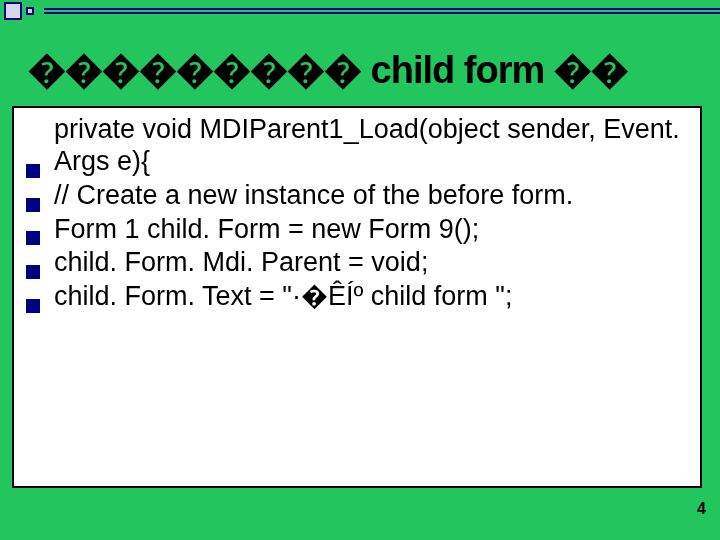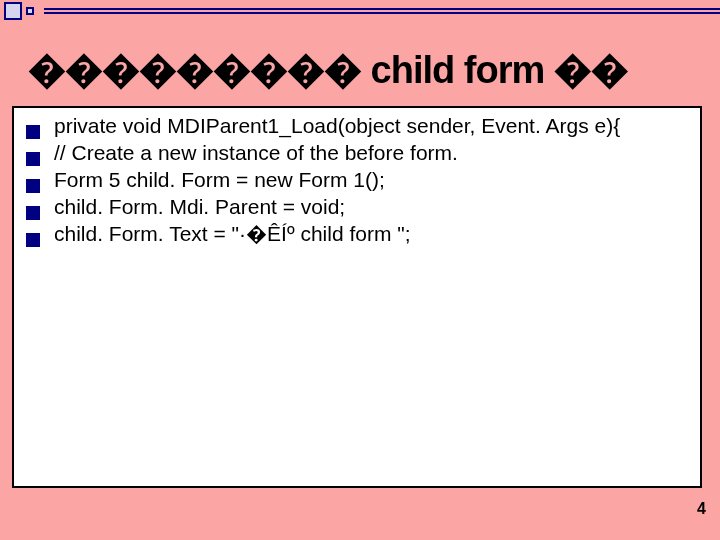--- a/index.html
+++ b/index.html
@@ -3,21 +3,21 @@
 <meta charset="utf-8">
 <style>
   * { box-sizing: border-box; margin: 0; padding: 0; }
   html, body { width: 720px; height: 540px; overflow: hidden; font-family: Arial, "Helvetica Neue", sans-serif; }
   body { background: #ffffff; position: relative; }
 
   .slide {
     position: absolute;
     top: 0; left: 0;
     width: 720px; height: 540px;
-    background: #fca5a5;
+    background: #22c55e;
   }
 
   .top-bar {
     position: absolute;
     top: 0; left: 0;
     width: 100%;
     height: 22px;
     display: flex;
     align-items: center;
     gap: 4px;
@@ -63,21 +63,21 @@
     height: 382px;
     border: 2px solid #000;
     background: #fff;
     padding: 6px 8px 0 8px;
     overflow: hidden;
   }
 
   .line {
     display: flex;
     align-items: flex-end;
-    font-size: 21px;
+    font-size: 27px;
     line-height: 1.18;
     color: #000;
     margin-bottom: 2px;
   }
   .bullet {
     width: 14px; height: 14px;
     background: #000080;
     flex: 0 0 14px;
     margin-top: 11px;
     margin-right: 14px;
@@ -124,21 +124,21 @@
     <div class="line">
       <div class="bullet"></div>
       <div class="text"> private void MDIParent1_Load(object sender, Event. Args e){</div>
     </div>
     <div class="line">
       <div class="bullet"></div>
       <div class="text">            // Create a new instance of the before form.</div>
     </div>
     <div class="line">
       <div class="bullet"></div>
-      <div class="text">            Form 5 child. Form = new Form 1();</div>
+      <div class="text">            Form 1 child. Form = new Form 9();</div>
     </div>
     <div class="line">
       <div class="bullet"></div>
       <div class="text">            child. Form. Mdi. Parent = void;</div>
     </div>
     <div class="line">
       <div class="bullet"></div>
       <div class="text">            child. Form. Text = "·�ÊÍº child form ";</div>
     </div>
   </div>

